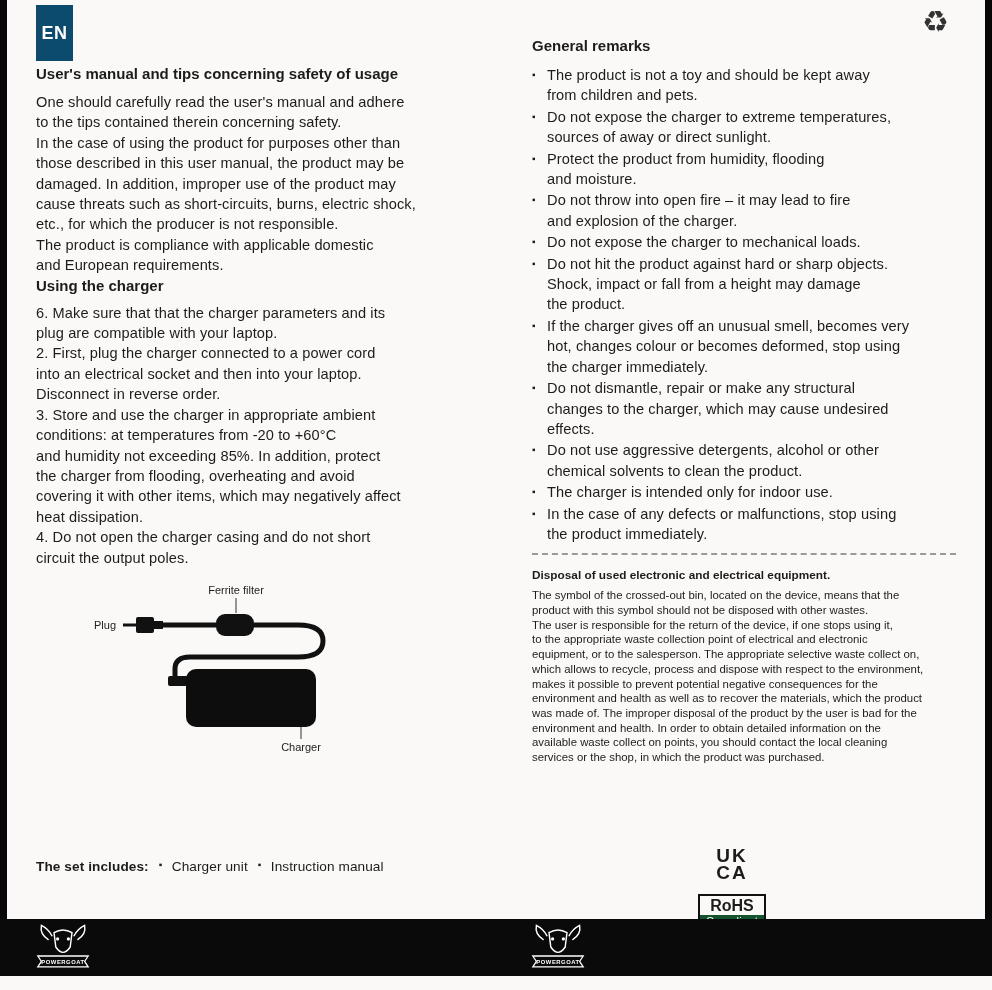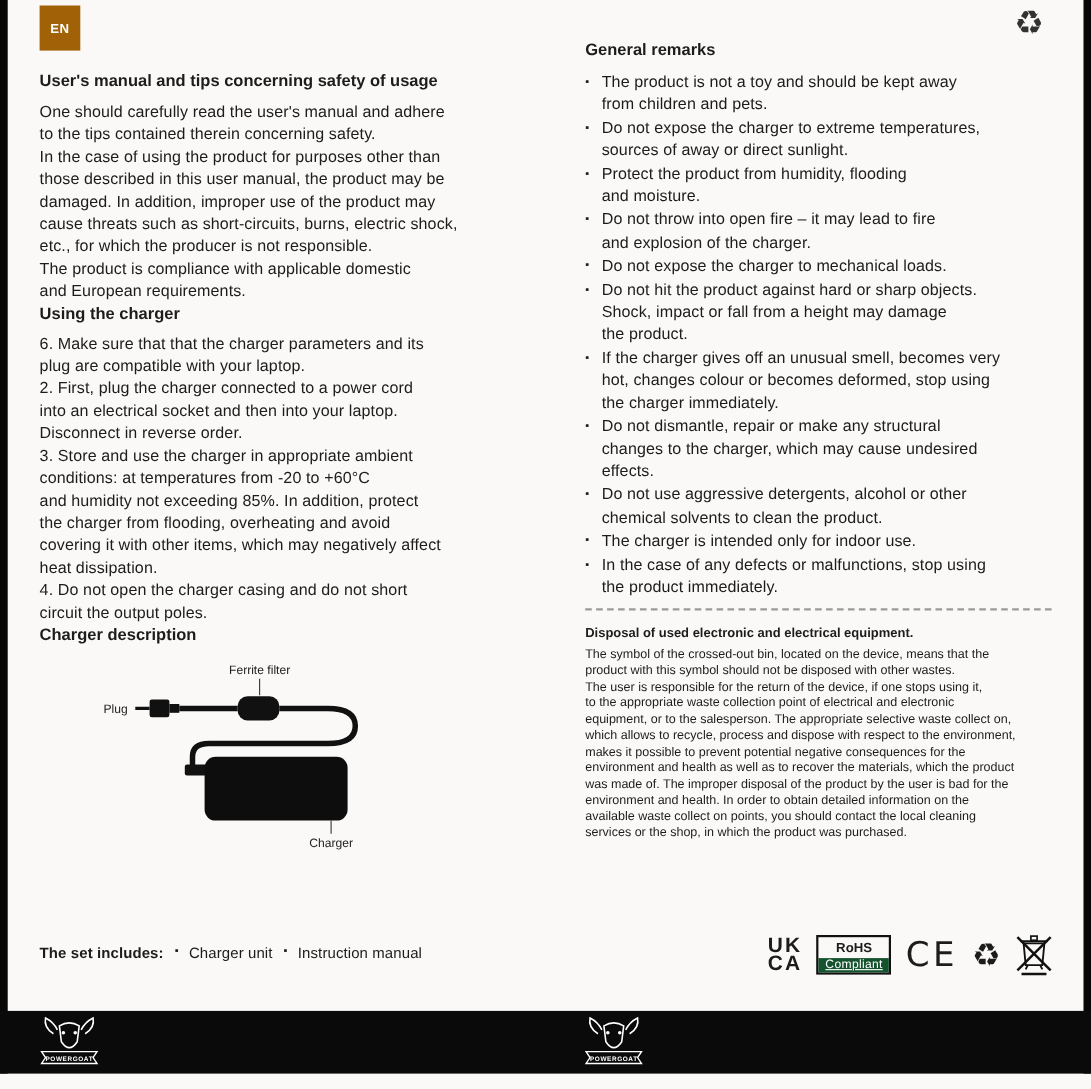--- a/index.html
+++ b/index.html
@@ -6,23 +6,23 @@
   .page {
     position:relative; width:992px; height:990px; margin:0 auto;
     background:#faf9f7; overflow:hidden;
     font-family:"Liberation Sans","DejaVu Sans",sans-serif;
     color:#1c1c1c;
   }
   .edge { position:absolute; top:0; width:7px; height:976px; background:#070707; }
   .edge.left { left:0; } .edge.right { right:0; }
 
   .en-badge {
-    position:absolute; left:36px; top:5px; width:37px; height:41px;
-    background:#a16207; color:#fff; display:flex; align-items:center; justify-content:center;
-    font-size:12px; font-weight:bold; letter-spacing:.5px;
+    position:absolute; left:36px; top:5px; width:37px; height:56px;
+    background:#0c4a6e; color:#fff; display:flex; align-items:center; justify-content:center;
+    font-size:18px; font-weight:bold; letter-spacing:.5px;
   }
   .recycle-top {
     position:absolute; left:922px; top:6px; font-size:30px; line-height:32px;
     color:#1d1d1d; font-family:"DejaVu Sans",sans-serif; opacity:.9;
   }
 
   .col { position:absolute; }
   .col-left  { left:36px; top:64px;  width:438px; }
   .col-right { left:532px; top:36px; width:424px; }
 
@@ -51,26 +51,26 @@
     font-size:14.6px; line-height:20.4px; letter-spacing:.1px; white-space:pre-line;
   }
   ul.bullets li::before { content:"▪"; position:absolute; left:0; top:0; font-size:10px; line-height:20.4px; }
 
   .dashes { margin-top:9px; border-top:2px dashed #9a9a9a; height:0; }
   h3.disposal-h { font-size:11.8px; font-weight:bold; margin:13px 0 0 0; }
   .disposal-text { font-size:11.4px; line-height:14.7px; margin:6px 0 0 0; }
 
   .marks {
     position:absolute; left:698px; top:847px; height:42px;
-    display:flex; align-items:center; gap:13px;
+    display:flex; align-items:center; gap:13px;flex-direction:column;
   }
   .ukca { font-weight:bold; font-size:19px; line-height:17px; letter-spacing:2px; text-align:left; }
   .ukca span { display:block; }
   .rohs { width:64px; border:2.5px solid #111; text-align:center; background:#faf9f7; }
-  .rohs-top { font-weight:bold; font-size:12px; line-height:19px; }
+  .rohs-top { font-weight:bold; font-size:16px; line-height:19px; }
   .rohs-bottom { background:#14532d; color:#fff; font-size:11px; line-height:13px; letter-spacing:.3px;text-decoration:underline; }
   .ce { font-size:31px; line-height:34px; letter-spacing:3px; font-family:"DejaVu Sans",sans-serif; font-weight:500; }
   .recycle-mark { font-size:29px; line-height:32px; font-family:"DejaVu Sans",sans-serif; }
 
   .footer-band { position:absolute; left:0; top:919px; width:992px; height:57px; background:#0a0a0a; }
   .goat { position:absolute; top:2px; }
   .goat.g1 { left:36px; } .goat.g2 { left:531px; }
   .goat text { font:bold 6.5px "Liberation Sans",sans-serif; fill:#fff; letter-spacing:.6px; }
 </style>
 </head>
@@ -109,21 +109,20 @@
       <p class="step pre">3. Store and use the charger in appropriate ambient
 conditions: at temperatures from -20 to +60°C
 and humidity not exceeding 85%. In addition, protect
 the charger from flooding, overheating and avoid
 covering it with other items, which may negatively affect
 heat dissipation.</p>
       <p class="step pre">4. Do not open the charger casing and do not short
 circuit the output poles.</p>
     </div>
 
-    <h2 class="sec mt10">Charger description</h2>
 
     <svg class="diagram" width="340" height="185" viewBox="0 0 340 185">
       <text x="160" y="14" text-anchor="middle">Ferrite filter</text>
       <line x1="160" y1="18" x2="160" y2="33" stroke="#333" stroke-width="1"></line>
       <text x="18" y="49">Plug</text>
       <line x1="47" y1="45" x2="60" y2="45" stroke="#111" stroke-width="3"></line>
       <rect x="60" y="37" width="18" height="16" rx="2" fill="#111"></rect>
       <rect x="78" y="41" width="9" height="8" fill="#111"></rect>
       <path d="M87 45 H140" stroke="#111" stroke-width="5" fill="none"></path>
       <rect x="140" y="34" width="38" height="22" rx="9" fill="#111"></rect>

